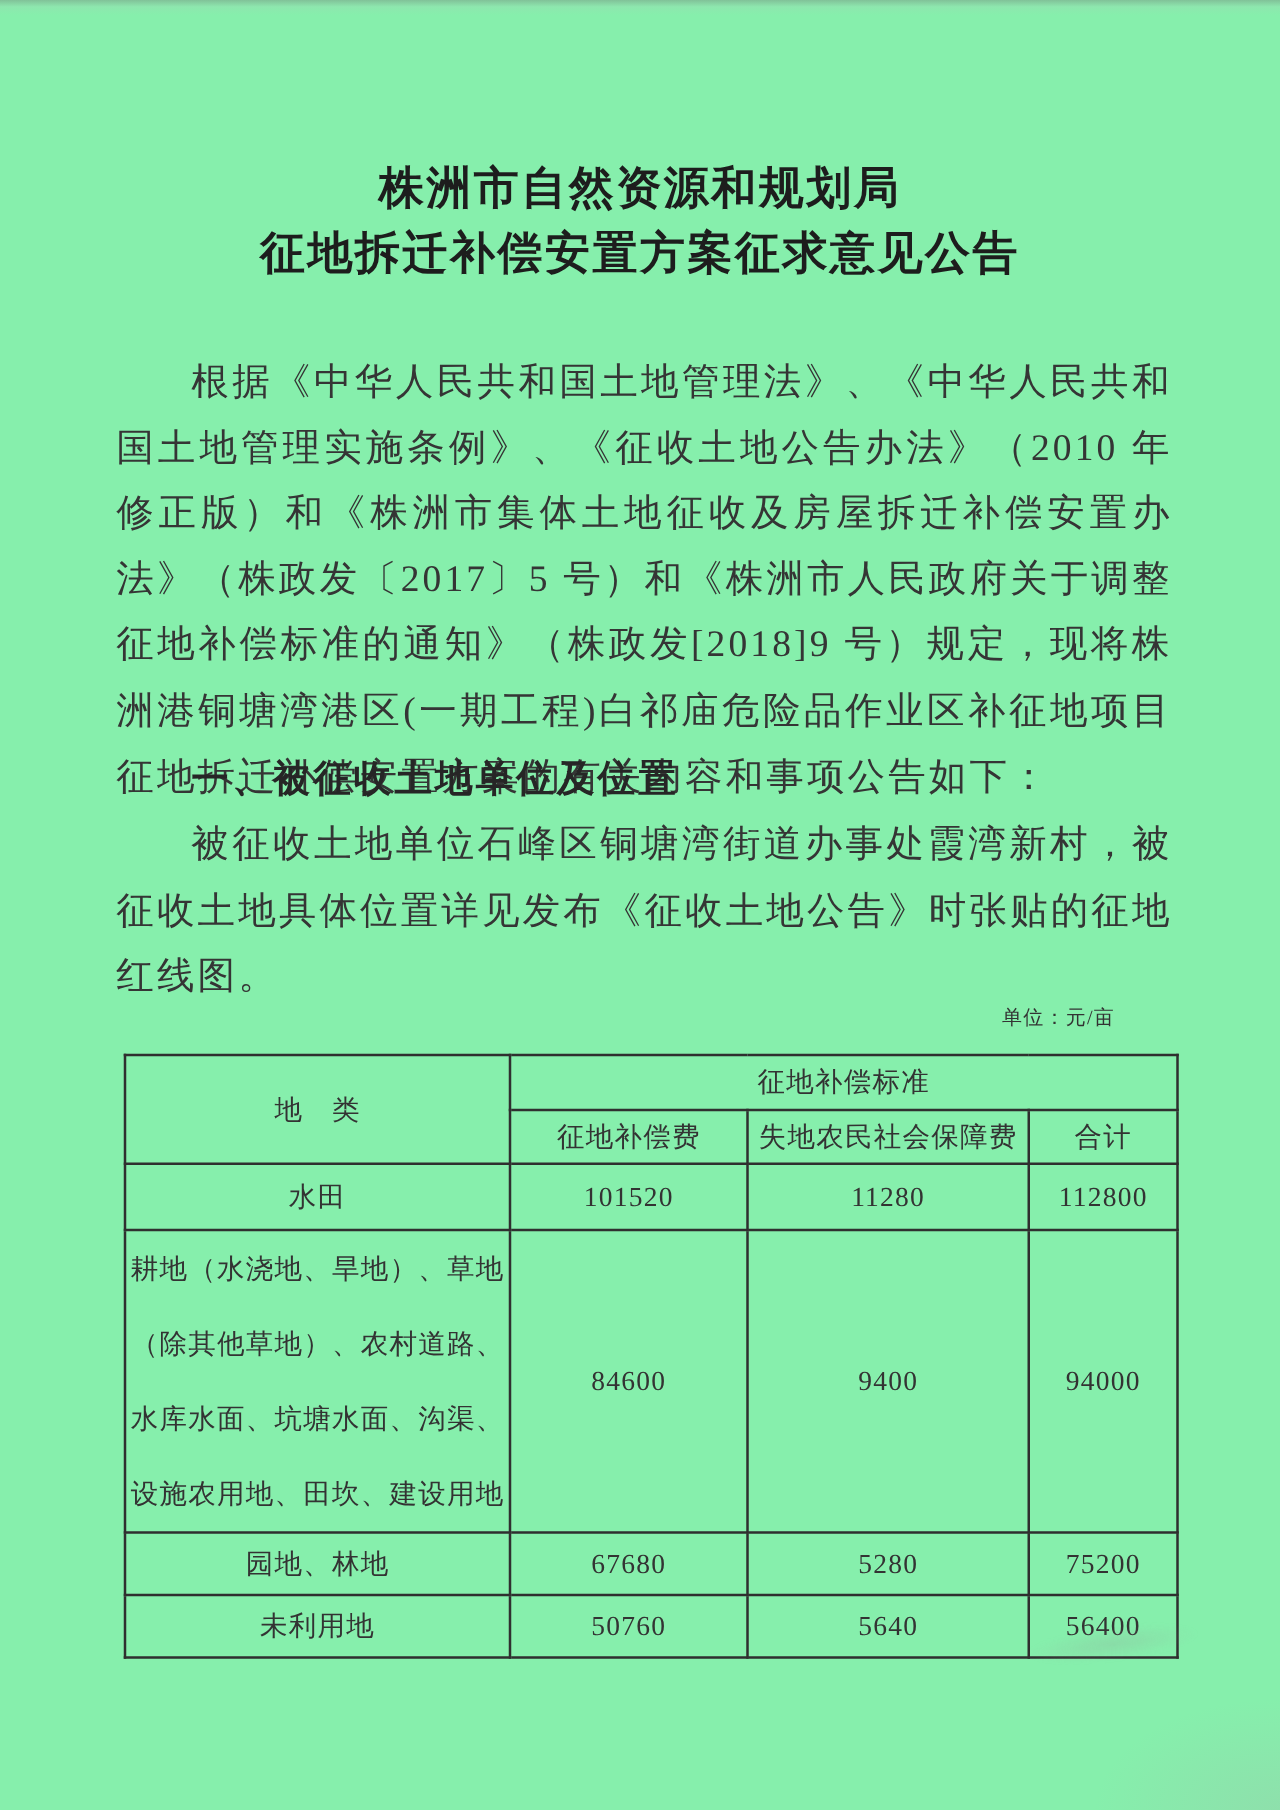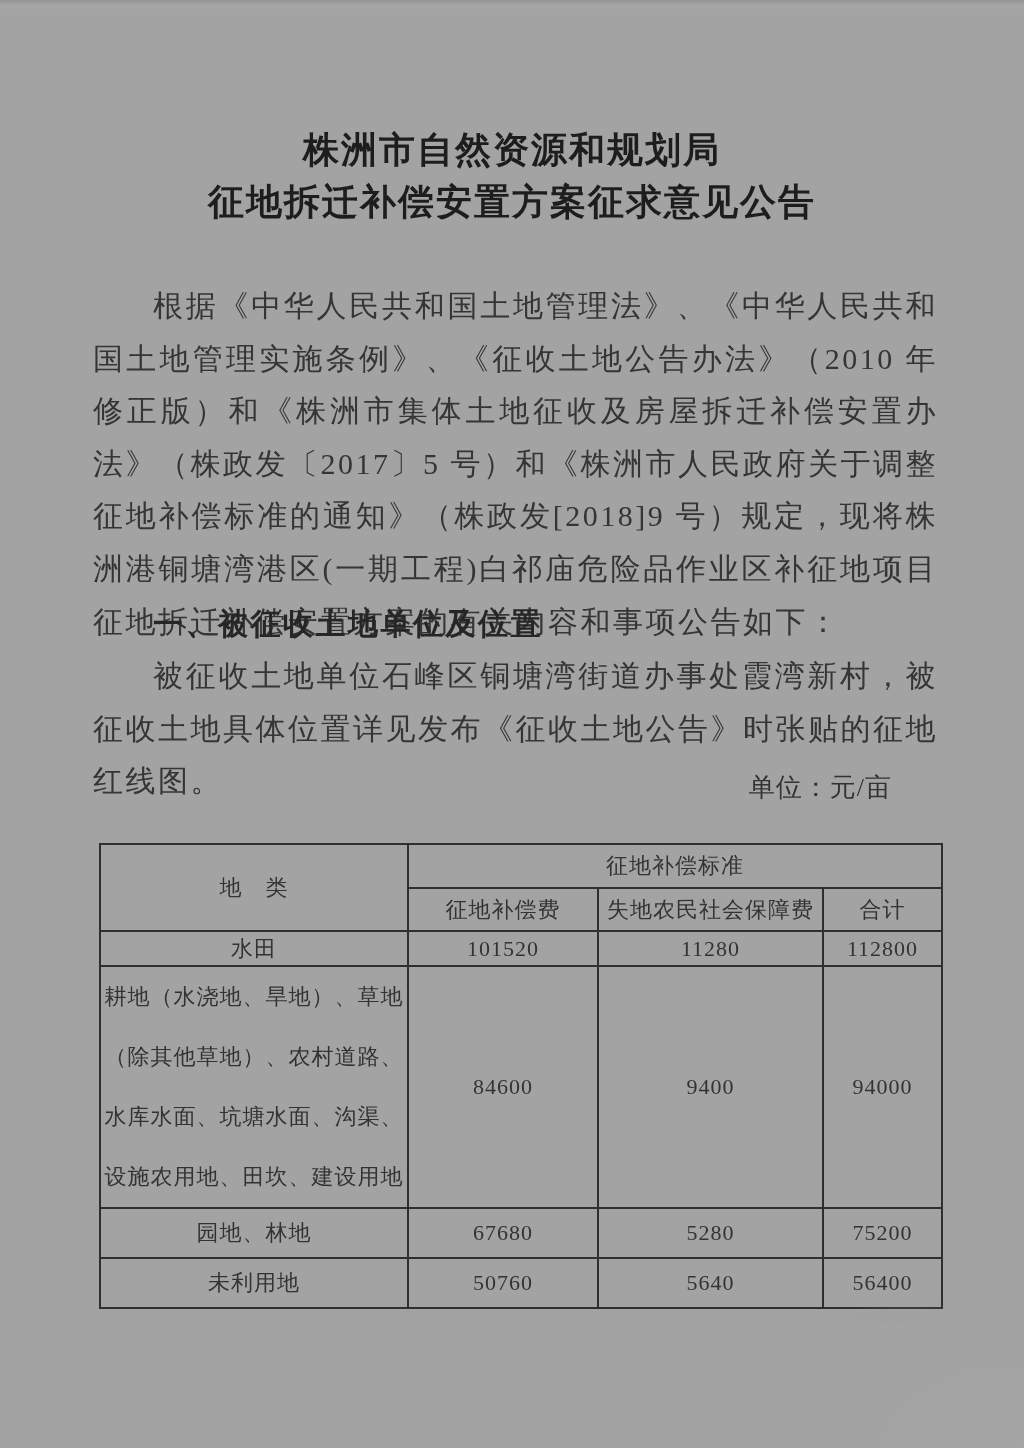--- a/index.html
+++ b/index.html
@@ -1,20 +1,20 @@
 <!DOCTYPE html>
 <html><head>
 <meta charset="utf-8">
 <style>
   html, body { margin: 0; padding: 0; background: #ffffff; }
   .page {
     position: relative;
     width: 1024px;
     height: 1448px;
-    background: #a3a3a3;
+    background: #86efac;
     overflow: hidden;
     font-family: "Liberation Serif", "DejaVu Serif", serif;
     color: #2e2e2e;
   }
   .scan-edge-top {
     position: absolute;
     top: 0; left: 0; right: 0;
     height: 12px;
     background: linear-gradient(to bottom, rgba(120,120,120,0.38), rgba(185,185,185,0.15) 45%, rgba(255,255,255,0) 100%);
   }
@@ -54,23 +54,23 @@
     text-align: justify;
     color: #353535;
   }
   .body-text p { margin: 0; text-indent: 2em; }
   .intro-block    { top: 280px; }
   .s1-heading     { top: 598px; font-weight: bold; color: #262626; }
   .s1-paragraph   { top: 650px; }
   .s2-heading     { top: 756px; font-weight: bold; color: #262626; }
   .unit-label {
     position: absolute;
-    top: 770px;
+    top: 804px;
     right: 132px;
-    font-size: 26px;
+    font-size: 16px;
     letter-spacing: 1px;
     color: #333333;
   }
   table.comp-table {
     position: absolute;
     left: 99px;
     top: 843px;
     width: 842px;
     border-collapse: collapse;
     table-layout: fixed;
@@ -83,21 +83,21 @@
     font-size: 22px;
     letter-spacing: 1px;
     color: #333333;
   }
   .col-land  { width: 308px; }
   .col-fee   { width: 190px; }
   .col-ss    { width: 225px; }
   .col-total { width: 119px; }
   tr.hrow-1 { height: 44px; margin-left: 12px; }
   tr.hrow-2 { height: 43px; }
-  tr.row-1  { height: 35px; }
+  tr.row-1  { height: 53px; }
   tr.row-2  { height: 177px; }
   tr.row-3  { height: 50px; }
   tr.row-4  { height: 50px; }
   td.num { font-size: 24px; letter-spacing: 1px; }
   td.land-type-long {
     font-size: 19.5px;
     letter-spacing: 0.5px;
     line-height: 60px;
     padding: 4px 12px;
     text-align: justify;

